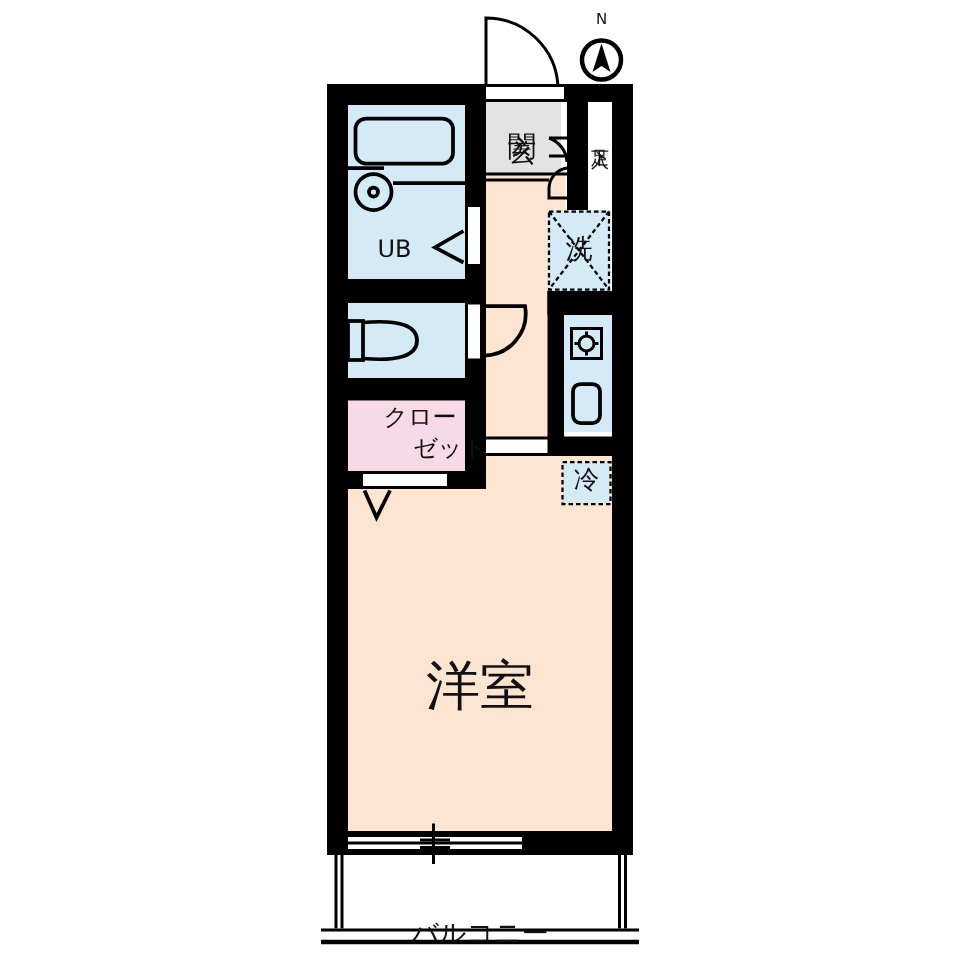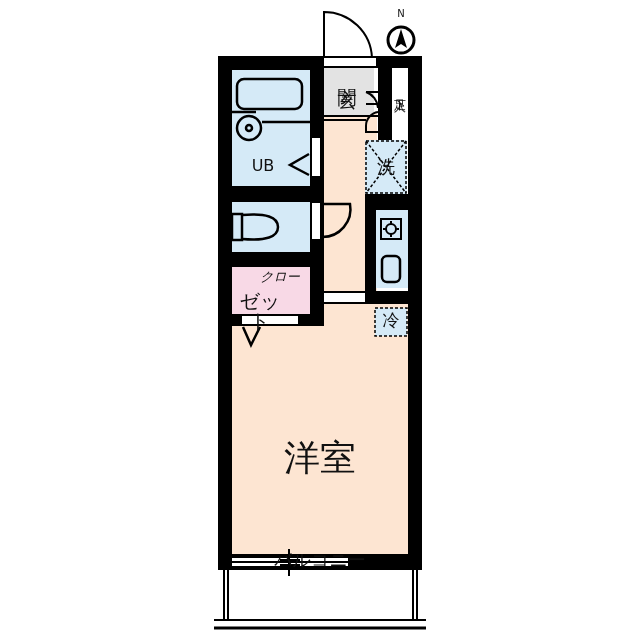--- a/index.html
+++ b/index.html
@@ -113,17 +113,17 @@
     <path d="M214 620 L426 620"></path>
     <path d="M214 628 L426 628" stroke-width="3"></path>
   </g>
 </svg>
 
 <div class="lbl" style="left:334px;top:74px;width:24px;font-size:19px;line-height:21px;writing-mode:vertical-rl;">玄関</div>
 <div class="lbl" style="left:393px;top:90px;width:14px;font-size:12px;line-height:14px;writing-mode:vertical-rl;">下足入</div>
 <div class="lbl" style="left:394px;top:9px;width:14px;font-size:10px;">N</div>
 <div class="lbl" style="left:248px;top:158px;width:30px;font-size:16px;">UB</div>
 <div class="lbl" style="left:372px;top:158px;width:28px;font-size:18px;">洗</div>
-<div class="lbl" style="left:232px;top:270px;width:96px;font-size:13px;font-style:italic;">クロー</div>
-<div class="lbl" style="left:232px;top:291px;width:56px;font-size:20px;">ゼット</div>
+<div class="lbl" style="left:232px;top:270px;width:96px;font-size:16px;">クロー</div>
+<div class="lbl" style="left:232px;top:291px;width:56px;font-size:16px;padding-left:40px;">ゼット</div>
 <div class="lbl" style="left:376px;top:312px;width:30px;font-size:17px;">冷</div>
 <div class="lbl" style="left:270px;top:440px;width:100px;font-size:36px;">洋室</div>
-<div class="lbl" style="left:240px;top:551px;width:160px;font-size:18px;">バルコニー</div>
+<div class="lbl" style="left:240px;top:614px;width:160px;font-size:18px;">バルコニー</div>
 
 </body></html>

